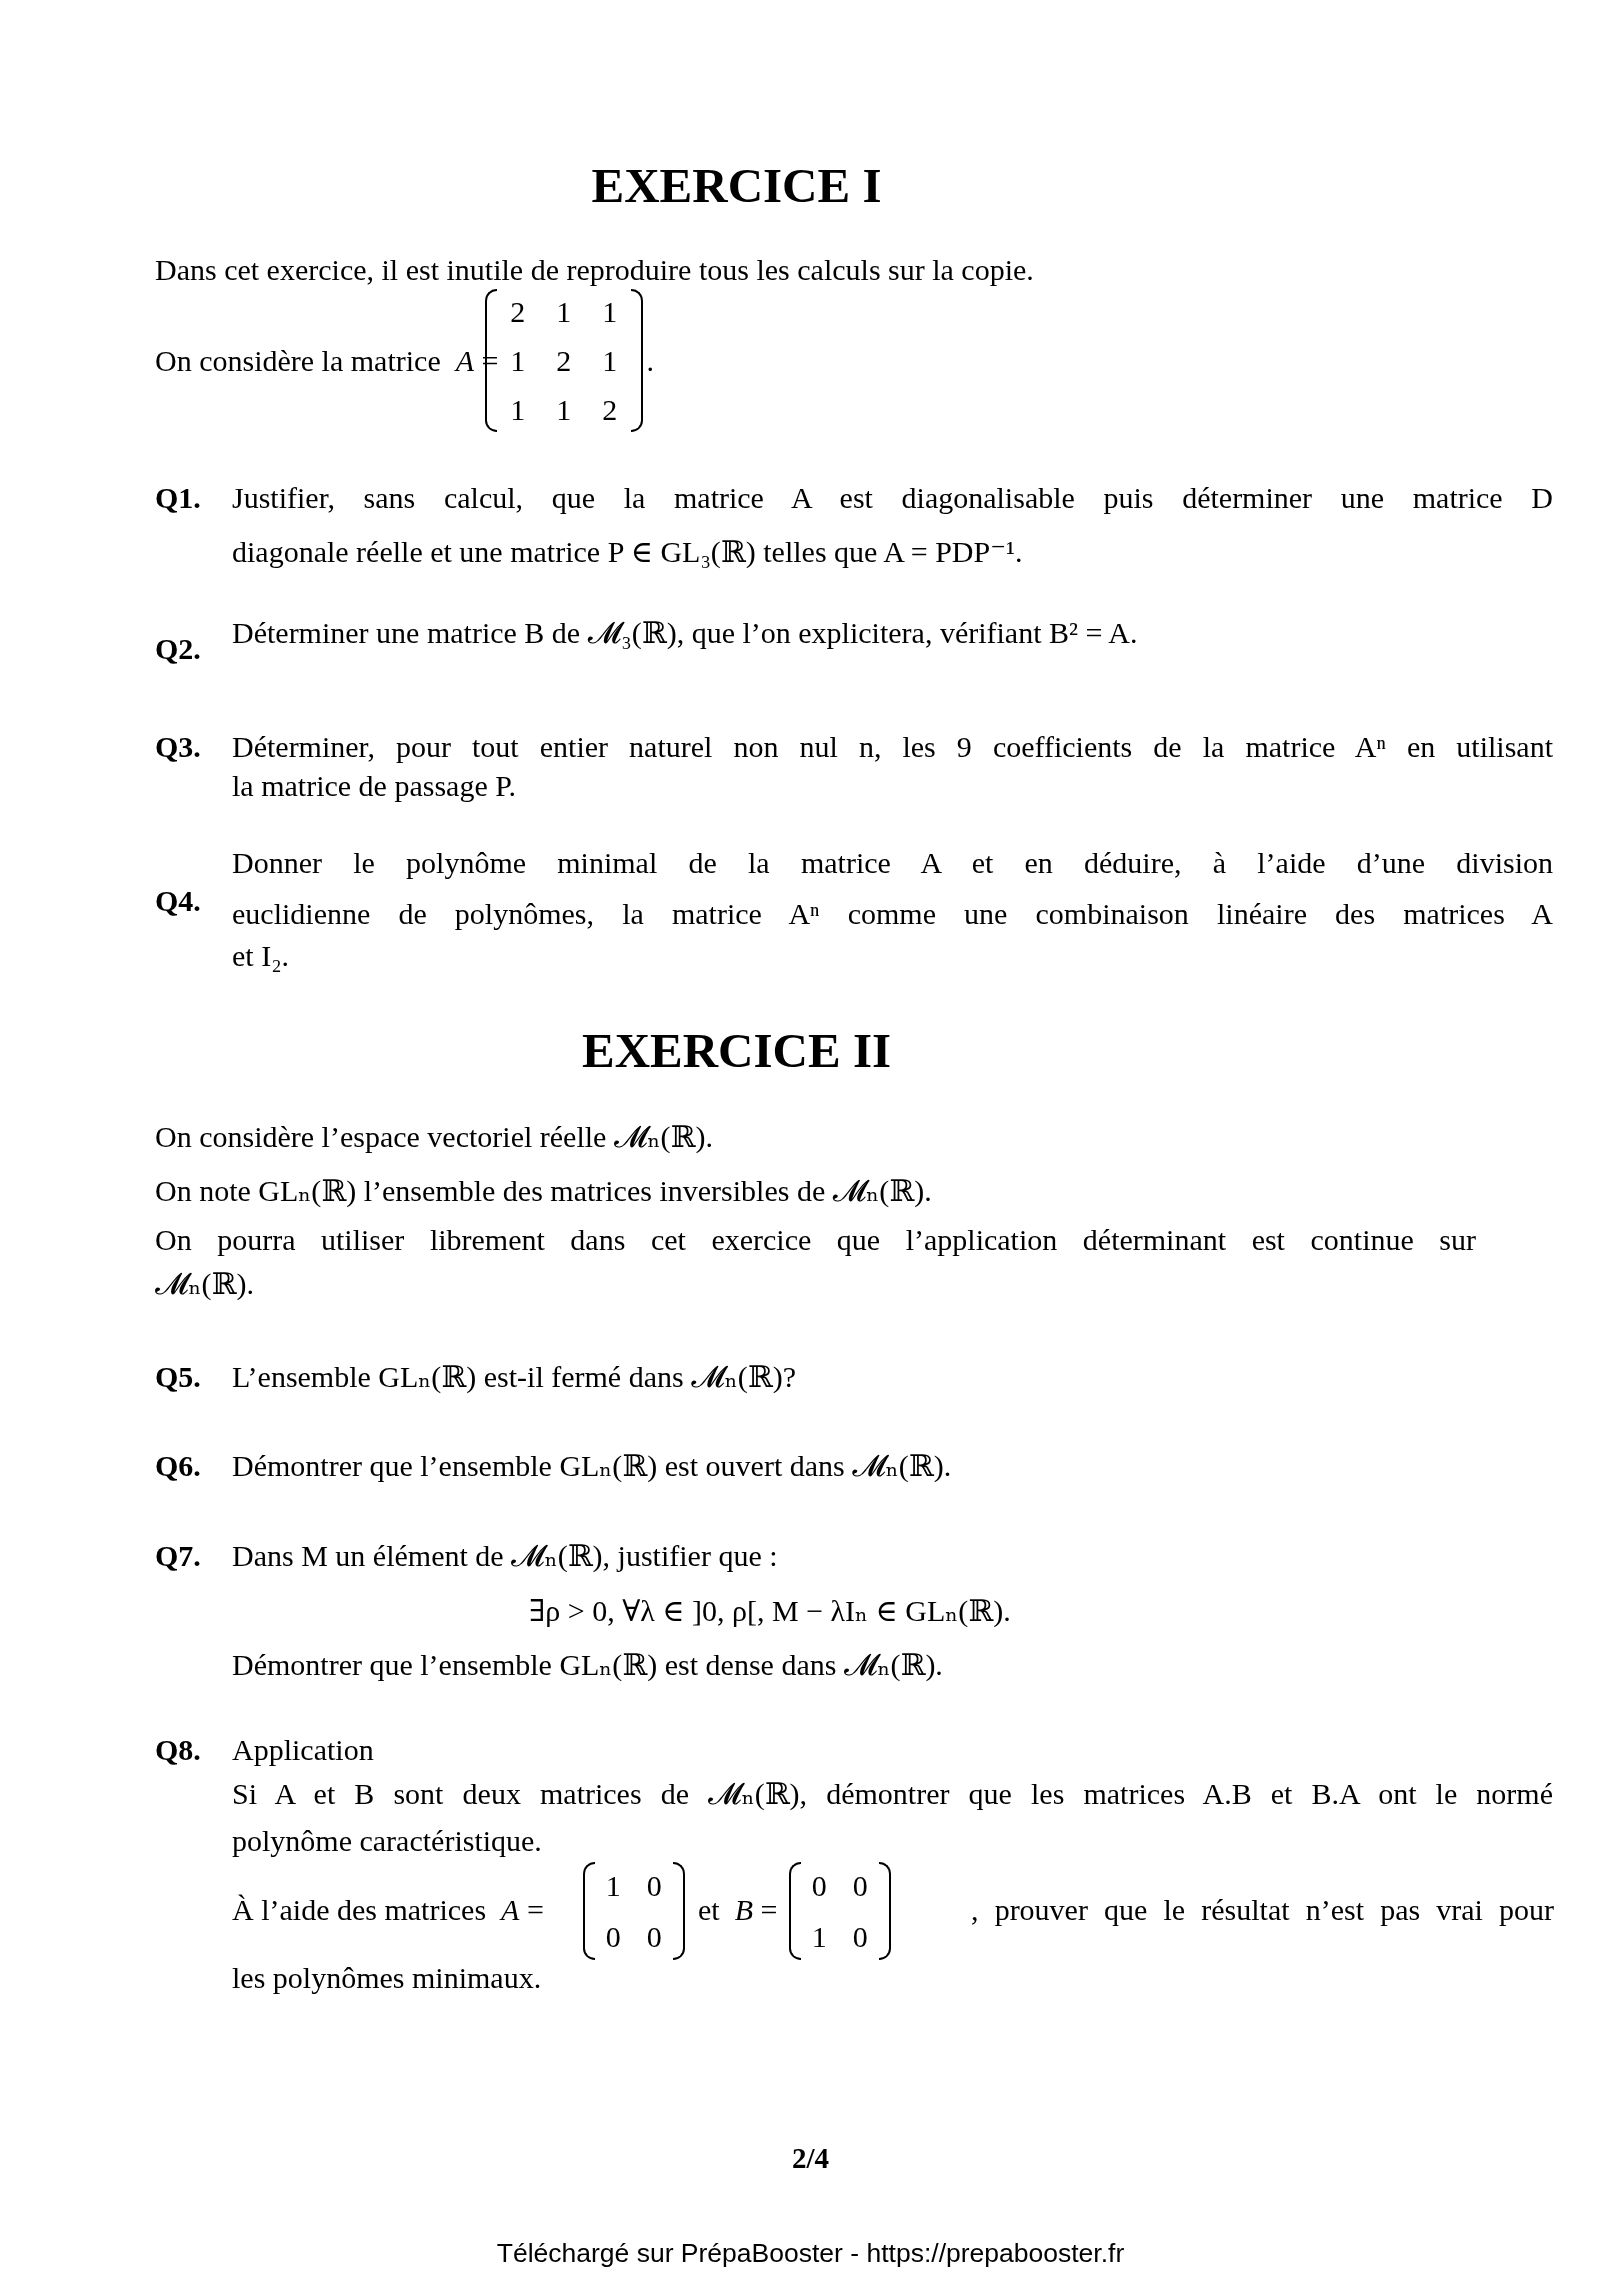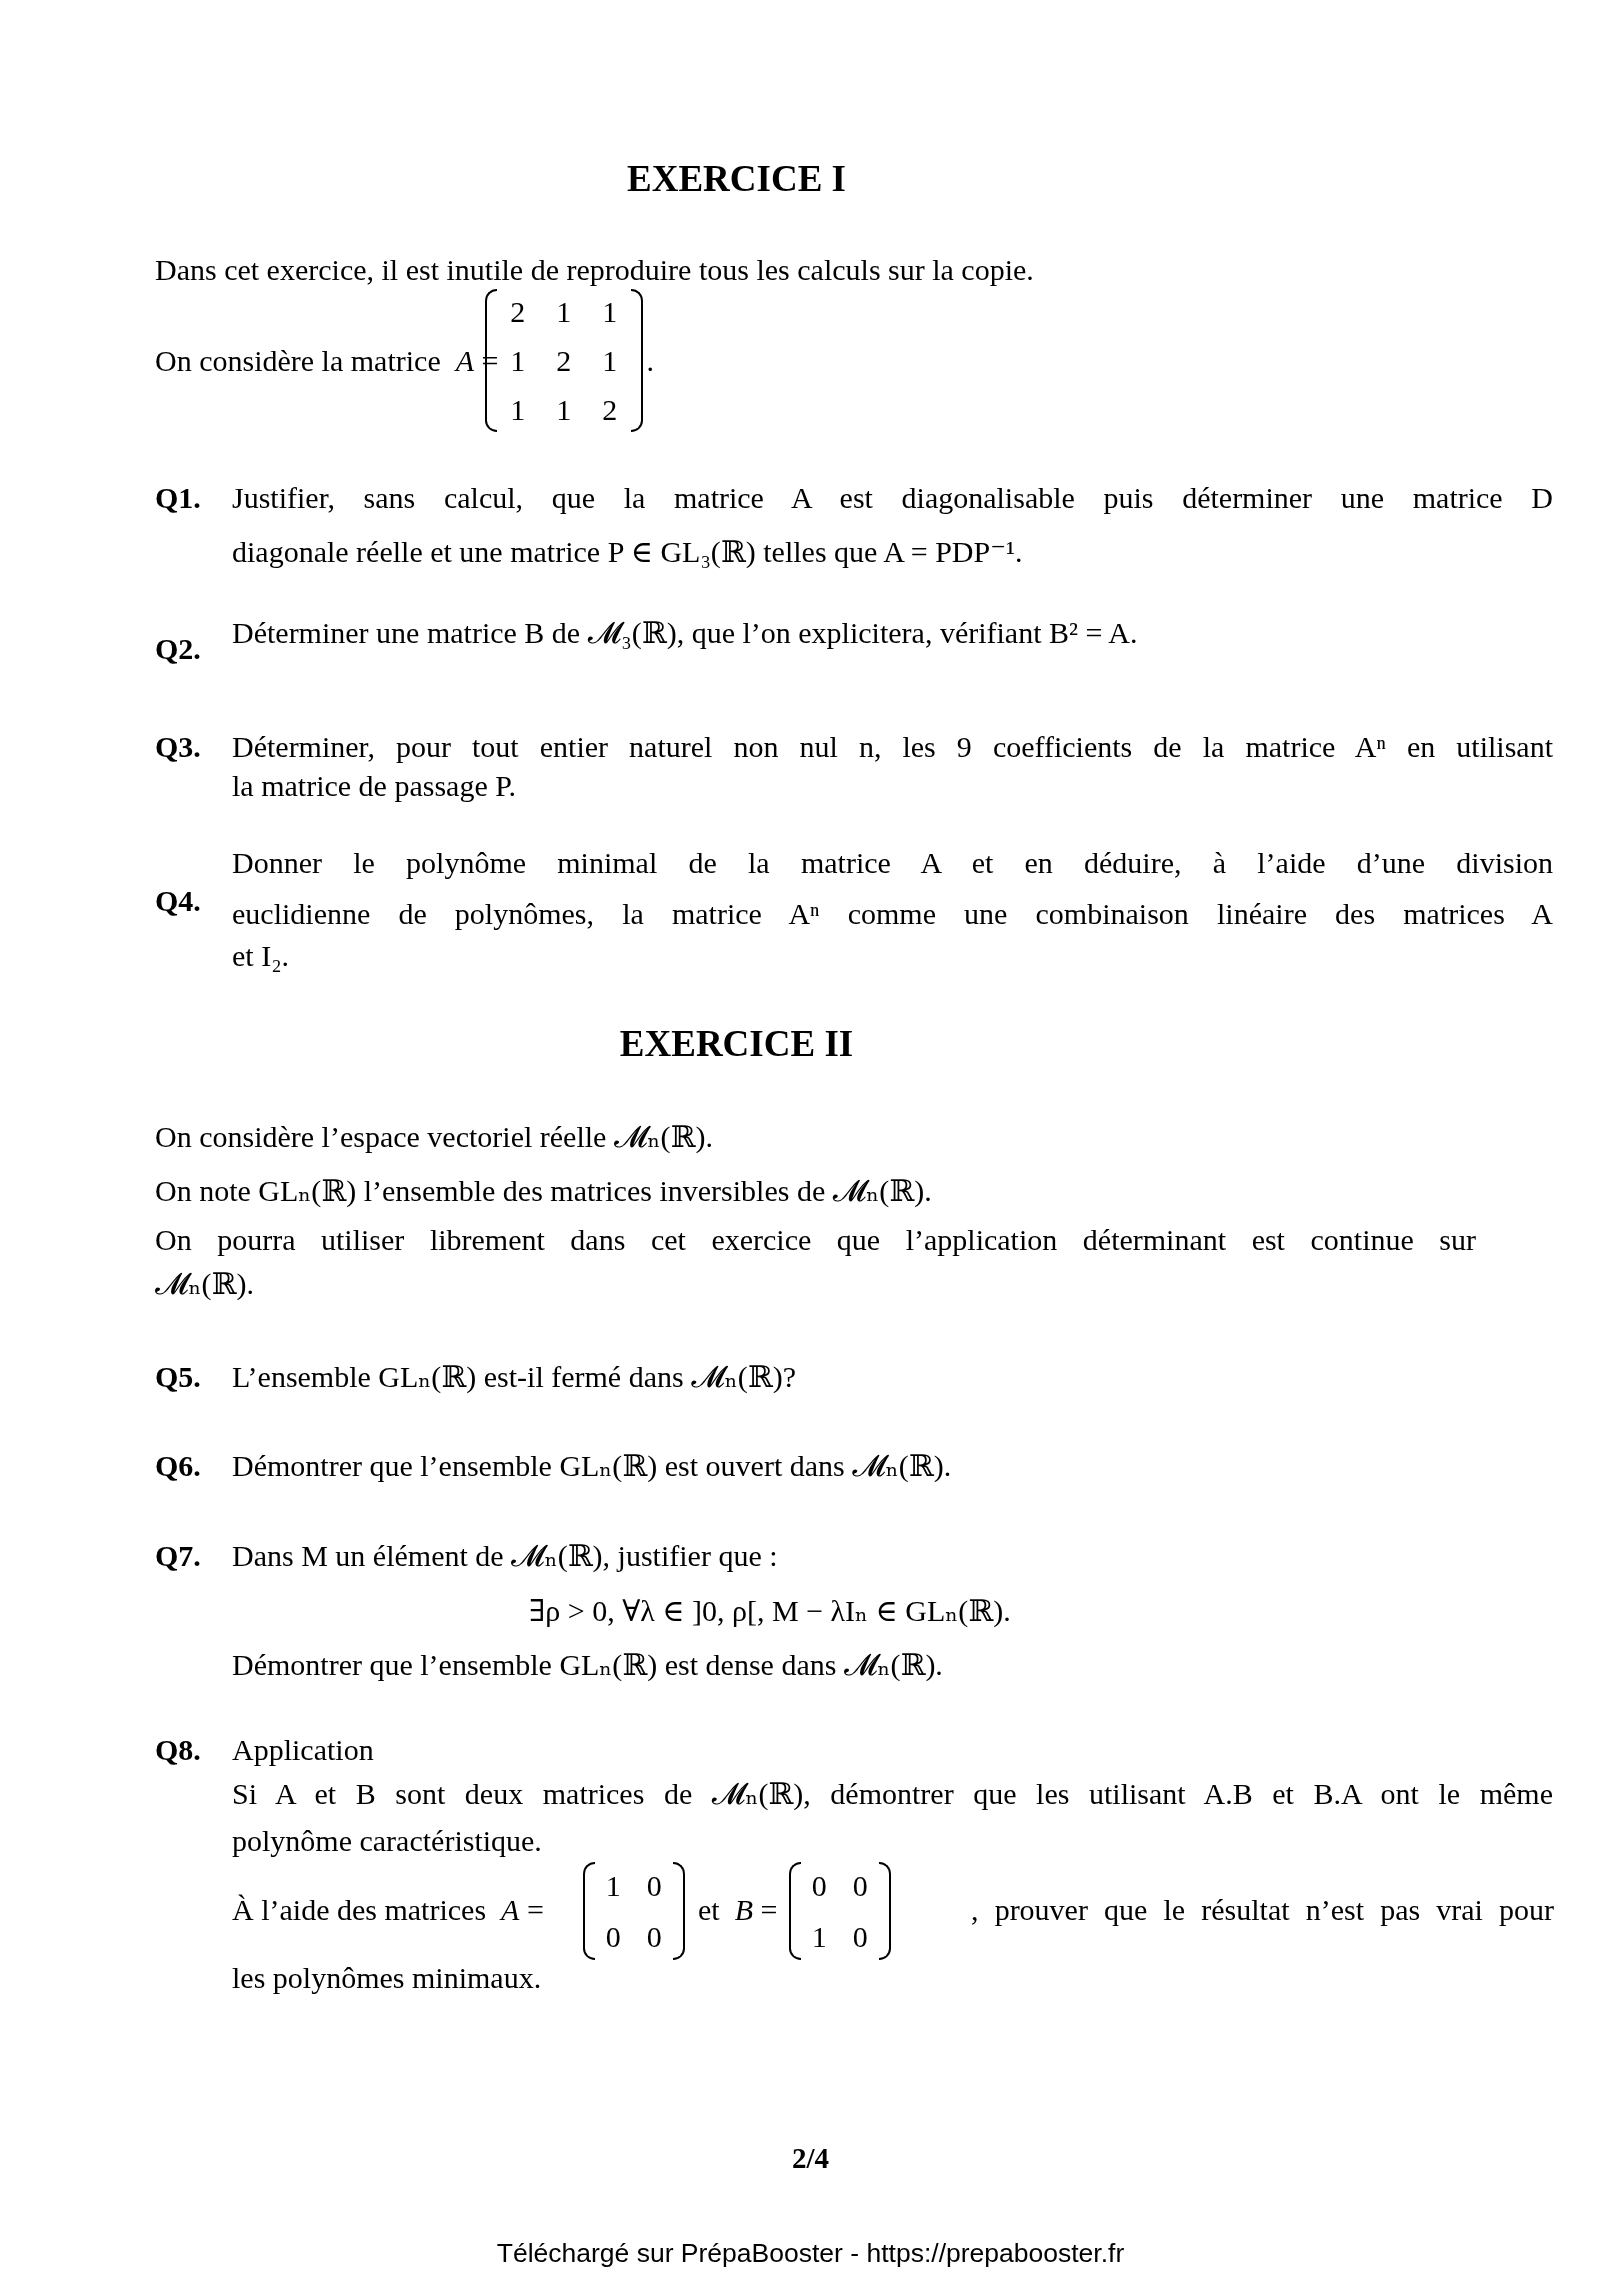--- a/index.html
+++ b/index.html
@@ -1,19 +1,19 @@
 <!DOCTYPE html>
 <html><head>
 <meta charset="utf-8">
 <style>
   html, body { margin: 0; padding: 0; background: #ffffff; }
   body { width: 1621px; height: 2293px; position: relative; overflow: hidden;
          font-family: "Liberation Serif", "DejaVu Serif", serif; color: #000; font-size: 30px; }
   .abs { position: absolute; white-space: nowrap; }
-  .title { font-weight: bold; font-size: 37px; left: 0; width: 1473px; text-align: center; }
+  .title { font-weight: bold; font-size: 49px; left: 0; width: 1473px; text-align: center; }
   .line { position: absolute; left: 155px; white-space: nowrap; line-height: 35px; }
   .ind { left: 232px; }
   .just { width: 1321px; text-align: justify; text-align-last: justify; white-space: normal; }
   .qlabel { position: absolute; left: 155px; font-weight: bold; line-height: 35px; }
   i, .it { font-style: italic; }
   .matrix { position: absolute; display: flex; align-items: center; }
   .mat-body { display: grid; position: relative; padding: 0 9.8px; }
   .mat-body::before, .mat-body::after { content: ""; position: absolute; top: 2px; bottom: 2px; width: 9.8px; border: 2px solid #000; }
   .mat-body::before { left: 0; border-right: none; border-radius: 11.8px 0 0 11.8px; }
   .mat-body::after { right: 0; border-left: none; border-radius: 0 11.8px 11.8px 0; }
@@ -77,21 +77,21 @@
 <div class="qlabel" style="top:1448px;">Q6.</div>
 <div class="line ind" style="top:1448px;">Démontrer que l’ensemble GLₙ(ℝ) est ouvert dans 𝓜ₙ(ℝ).</div>
 
 <div class="qlabel" style="top:1538px;">Q7.</div>
 <div class="line ind" style="top:1538px;">Dans M un élément de 𝓜ₙ(ℝ), justifier que :</div>
 <div class="line" style="top:1593px; left:529px;">∃ρ &gt; 0, ∀λ ∈ ]0, ρ[, M − λIₙ ∈ GLₙ(ℝ).</div>
 <div class="line ind" style="top:1647px;">Démontrer que l’ensemble GLₙ(ℝ) est dense dans 𝓜ₙ(ℝ).</div>
 
 <div class="qlabel" style="top:1732px;">Q8.</div>
 <div class="line ind" style="top:1732px;">Application</div>
-<div class="line ind just" style="top:1776px;">Si A et B sont deux matrices de 𝓜ₙ(ℝ), démontrer que les utilisant A.B et B.A ont le même</div>
+<div class="line ind just" style="top:1776px;">Si A et B sont deux matrices de 𝓜ₙ(ℝ), démontrer que les matrices A.B et B.A ont le normé</div>
 <div class="line ind" style="top:1823px;">polynôme caractéristique.</div>
 
 <div class="line ind" style="top:1892px;text-align:center;">À l’aide des matrices&nbsp; <i>A</i> =</div>
 <div class="matrix m2" style="left:583px; top:1860px;">
   <div class="mat-body" style="grid-template-columns:repeat(2,auto);">
     <span class="cell">1</span>
     <span class="cell">0</span>
     <span class="cell">0</span>
     <span class="cell">0</span>
   </div>

